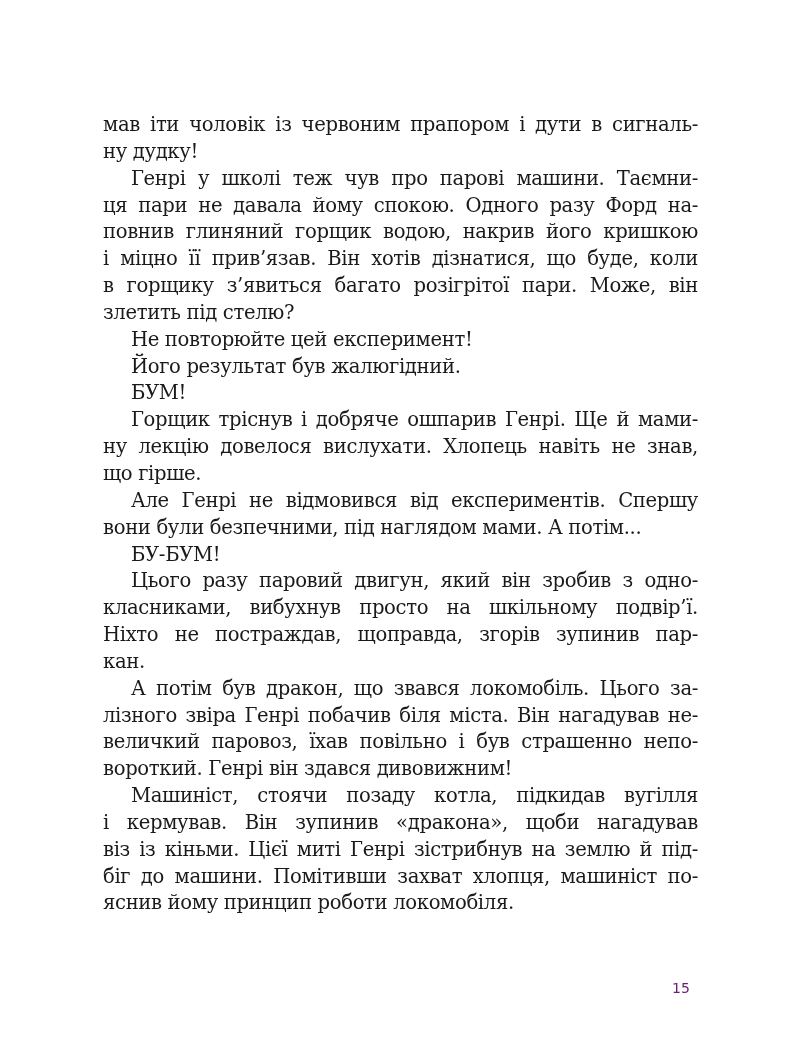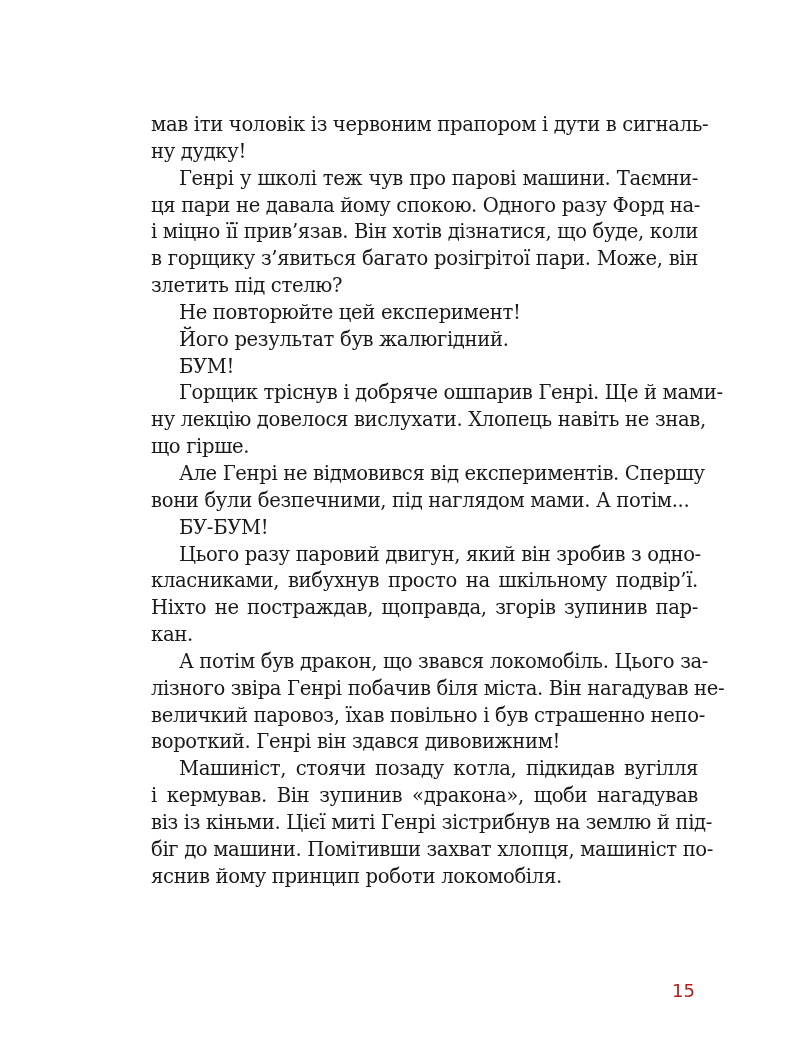--- a/index.html
+++ b/index.html
@@ -23,45 +23,45 @@
     font-size: 19.6px;
     line-height: 26.85px;
   }
   .line {
     display: block;
     white-space: nowrap;
     height: 26.85px;
     text-align: justify;
     text-align-last: justify;
     letter-spacing: -0.35px;
-    margin-left: 48px;
   }
   .line.last {
     text-align-last: left;
   }
   .line.indent {
     padding-left: 28px;
   }
   .page-number {
     position: absolute;
     left: 672px;
     top: 980px;
     font-family: "DejaVu Sans", "Liberation Sans", sans-serif;
-    font-size: 18px;
-    color: #b91c1c;
+    font-size: 14px;
+    color: #701a75;
   }
 </style>
 </head>
 <body>
 
 <div class="page" id="page-body">
     <span class="line">мав іти чоловік із червоним прапором і дути в сигналь-</span>
     <span class="line last">ну дудку!</span>
     <span class="line indent">Генрі у школі теж чув про парові машини. Таємни-</span>
     <span class="line">ця пари не давала йому спокою. Одного разу Форд на-</span>
+    <span class="line">повнив глиняний горщик водою, накрив його кришкою</span>
     <span class="line">і міцно її прив’язав. Він хотів дізнатися, що буде, коли</span>
     <span class="line">в горщику з’явиться багато розігрітої пари. Може, він</span>
     <span class="line last">злетить під стелю?</span>
     <span class="line indent last">Не повторюйте цей експеримент!</span>
     <span class="line indent last">Його результат був жалюгідний.</span>
     <span class="line indent last">БУМ!</span>
     <span class="line indent">Горщик тріснув і добряче ошпарив Генрі. Ще й мами-</span>
     <span class="line">ну лекцію довелося вислухати. Хлопець навіть не знав,</span>
     <span class="line last">що гірше.</span>
     <span class="line indent">Але Генрі не відмовився від експериментів. Спершу</span>

